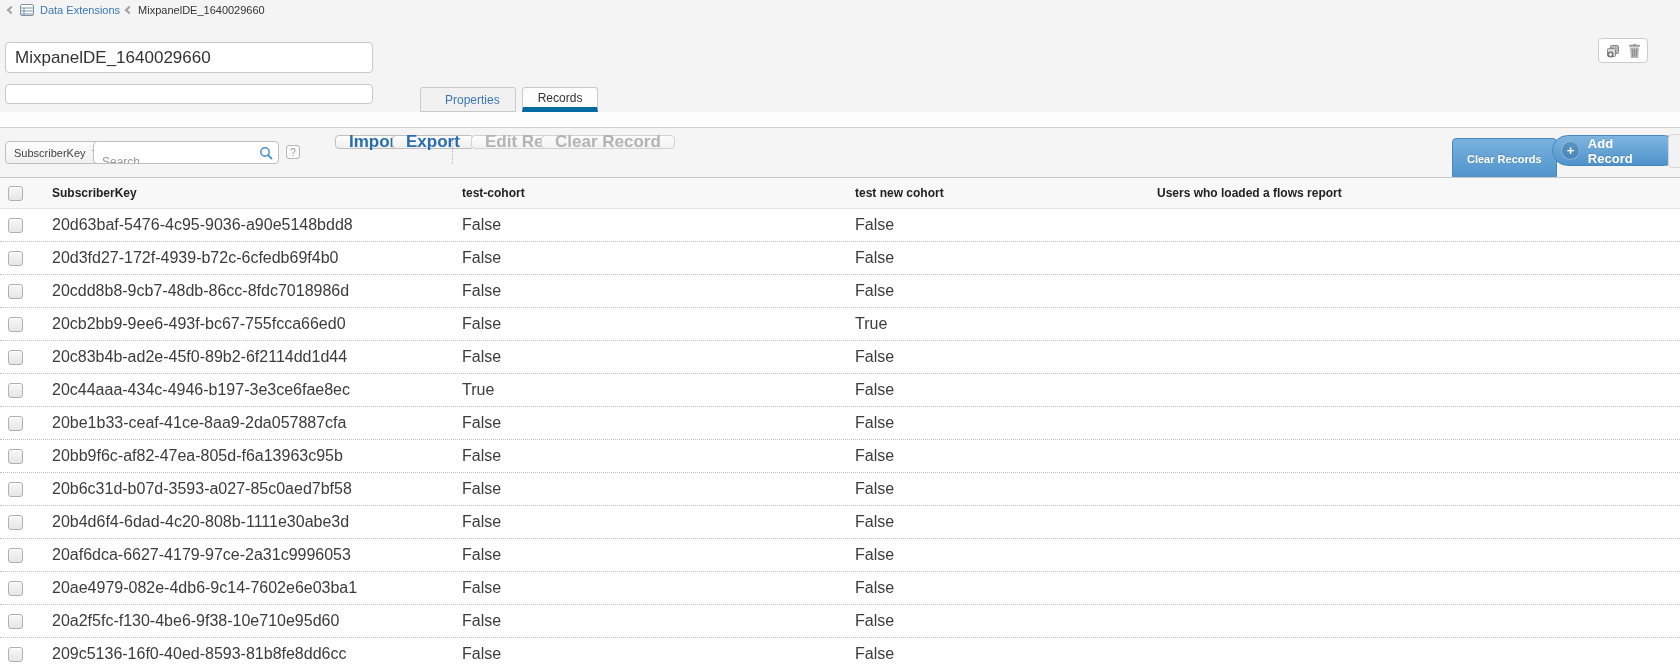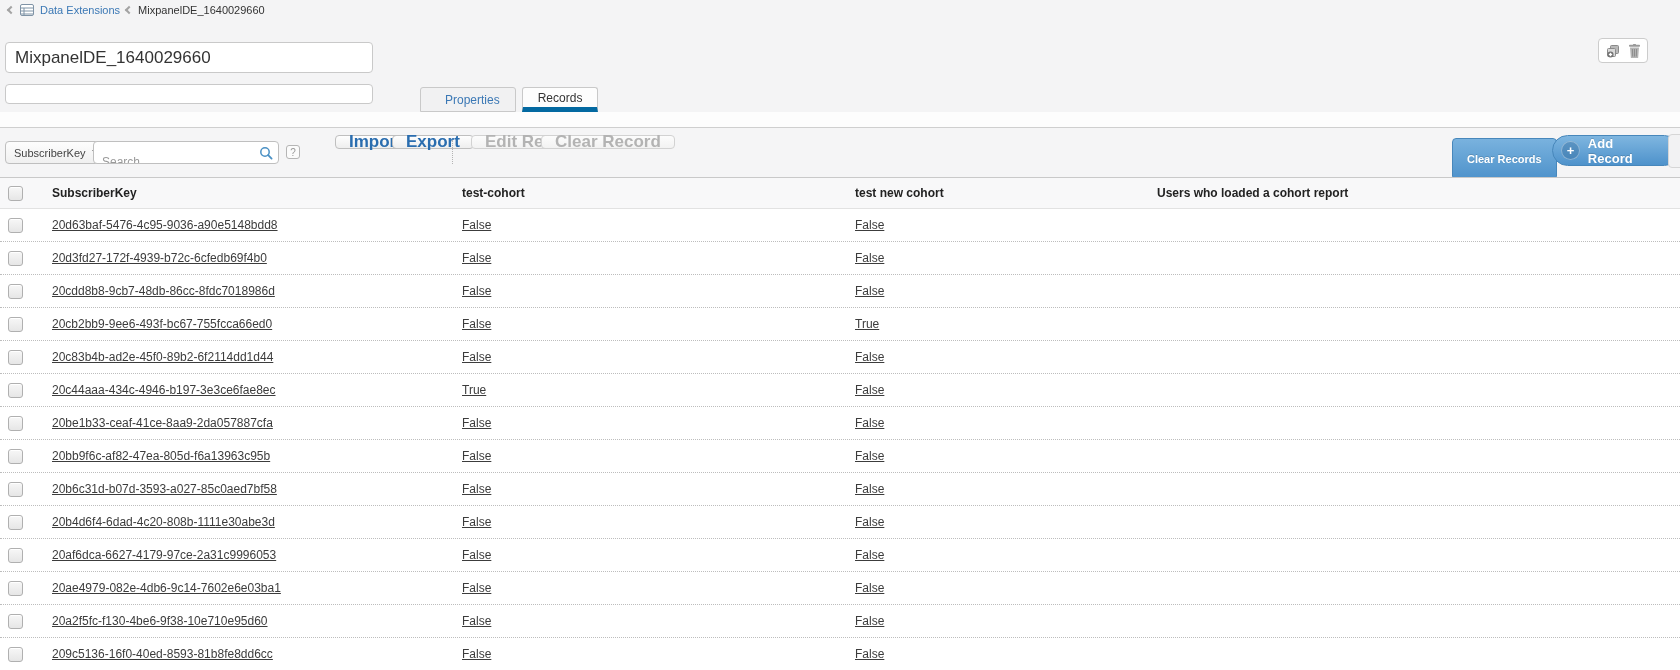--- a/index.html
+++ b/index.html
@@ -42,21 +42,21 @@
   .vdots { position:absolute; left:452px; top:12px; height:24px; border-left:1px dotted #b3b3b3; }
   .btn-primary { position:absolute; top:10px; height:42px; padding:0 14px; border:1px solid #4787bb; border-radius:4px; background:linear-gradient(#79b2de,#4e92cb); color:#fff; font-size:11px; font-weight:bold; display:flex; align-items:center; cursor:pointer; text-shadow:0 -1px 0 rgba(0,0,0,.15); }
   .btn-pill { position:absolute; top:7px; height:31px; padding:0 18px 0 8px; border:1px solid #4787bb; border-radius:16px; background:linear-gradient(#7fb6e0,#4e92cb); color:#fff; font-size:13px; font-weight:bold; display:flex; align-items:center; gap:8px; cursor:pointer; text-shadow:0 -1px 0 rgba(0,0,0,.15); }
   .plus-circle { width:19px; height:19px; border-radius:50%; background:rgba(42,96,145,.35); box-shadow:0 0 0 1px rgba(255,255,255,.35) inset; display:flex; align-items:center; justify-content:center; font-size:13px; font-weight:bold; color:#fff; text-shadow:none; }
   .edge-frag { position:absolute; right:-4px; top:6px; width:16px; height:34px; background:#f2f2f3; border:1px solid #d6d6d6; border-radius:4px; }
 
   
   .table { position:absolute; left:0; top:177px; width:1680px; }
   .tr, .thead { display:grid; grid-template-columns:40px 410px 393px 302px 1fr; align-items:center; }
   .thead { height:32px; background:#f8f8f9; border-top:1px solid #c9c9c9; border-bottom:1px solid #e2e2e2; font-weight:bold; font-size:12px; color:#222; }
-  .tr { height:33px; background:#fff; border-bottom:1px dotted #bdbdbd; font-size:12px; color:#3c3c3c;text-decoration:underline; }
+  .tr { height:33px; background:#fff; border-bottom:1px dotted #bdbdbd; font-size:16px; color:#3c3c3c; }
   .td, .th { padding-left:12px; white-space:nowrap; overflow:hidden; }
   .td-check, .th-check { padding-left:8px; }
   .checkbox { display:inline-block; width:15px; height:15px; border:1px solid #b0b0b0; border-radius:3px; background:linear-gradient(#f7f7f7,#e6e6e6); box-shadow:inset 0 1px 0 #fff; cursor:pointer; vertical-align:middle; }
 </style>
 </head>
 <body>
 
 <div class="page">
 
   <div class="topbar">
@@ -152,21 +152,21 @@
     </div>
     <div class="edge-frag"></div>
   </div>
 
   <div class="table">
     <div class="thead">
       <div class="th th-check"><span class="checkbox"></span></div>
       <div class="th">SubscriberKey</div>
       <div class="th">test-cohort</div>
       <div class="th">test new cohort</div>
-      <div class="th">Users who loaded a cohort report</div>
+      <div class="th">Users who loaded a flows report</div>
     </div>
     <div>
         <div class="tr">
     <div class="td td-check"><span class="checkbox"></span></div>
     <div class="td c-key">20d63baf-5476-4c95-9036-a90e5148bdd8</div>
     <div class="td c-tc">False</div>
     <div class="td c-tnc">False</div>
     <div class="td c-uf"></div>
   </div>
         <div class="tr">

